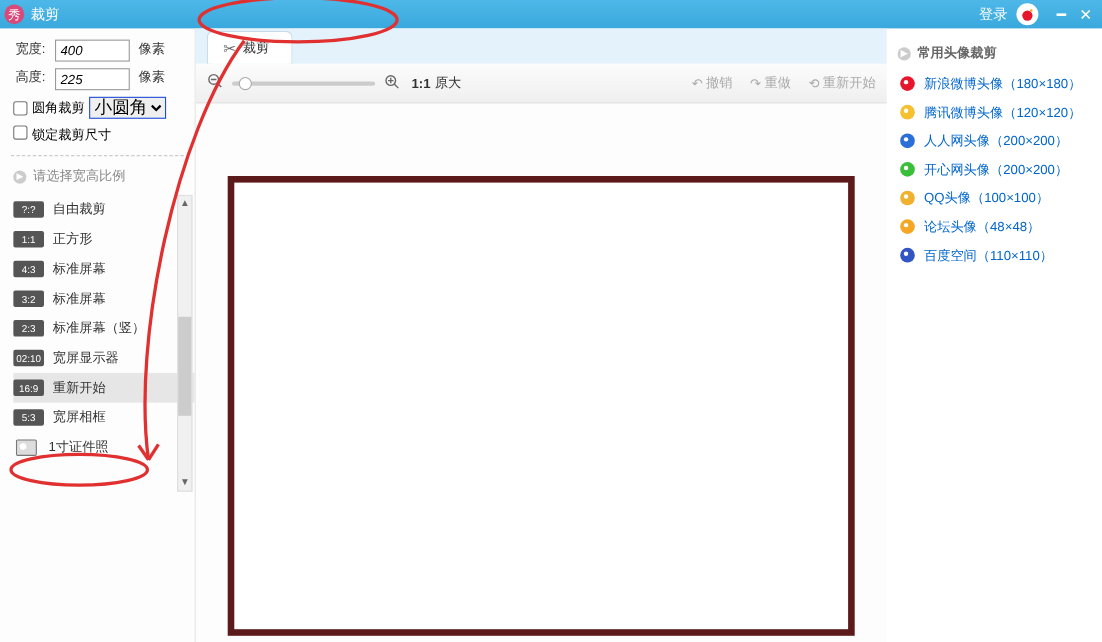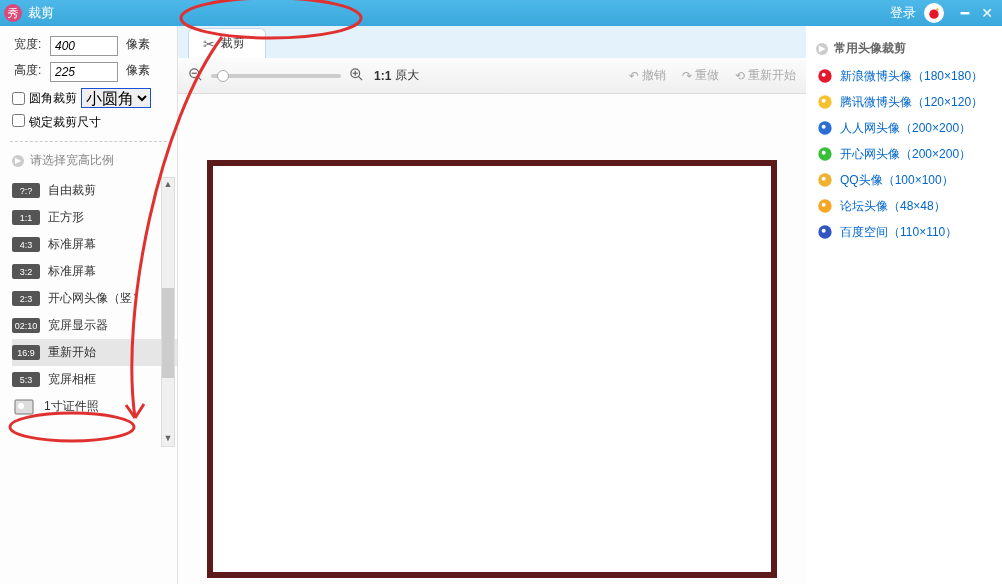--- a/index.html
+++ b/index.html
@@ -122,21 +122,21 @@
           <div class="ratio-item">
             <span class="ratio-badge">4:3</span>
             <span>标准屏幕</span>
           </div>
           <div class="ratio-item">
             <span class="ratio-badge">3:2</span>
             <span>标准屏幕</span>
           </div>
           <div class="ratio-item">
             <span class="ratio-badge">2:3</span>
-            <span>开心网头像（竖）</span>
+            <span>标准屏幕（竖）</span>
           </div>
           <div class="ratio-item">
             <span class="ratio-badge">02:10</span>
             <span>宽屏显示器</span>
           </div>
           <div class="ratio-item selected">
             <span class="ratio-badge">16:9</span>
             <span>重新开始</span>
           </div>
           <div class="ratio-item">

